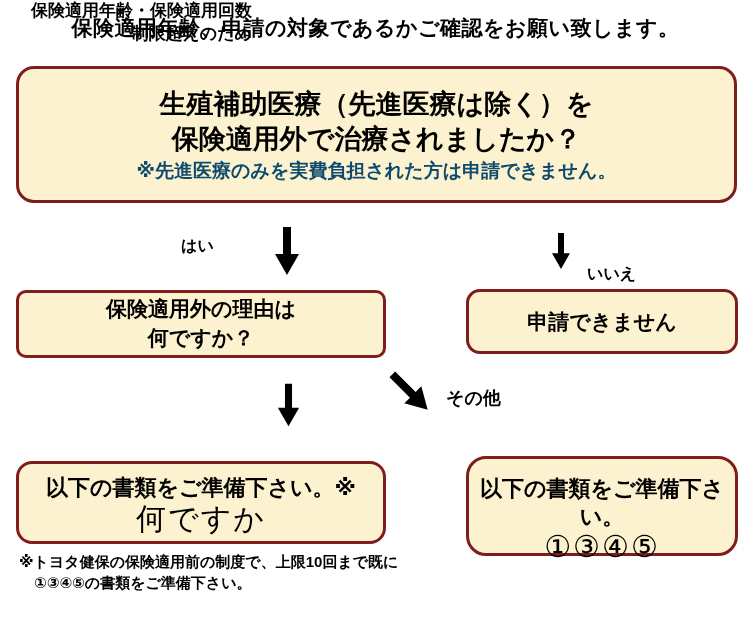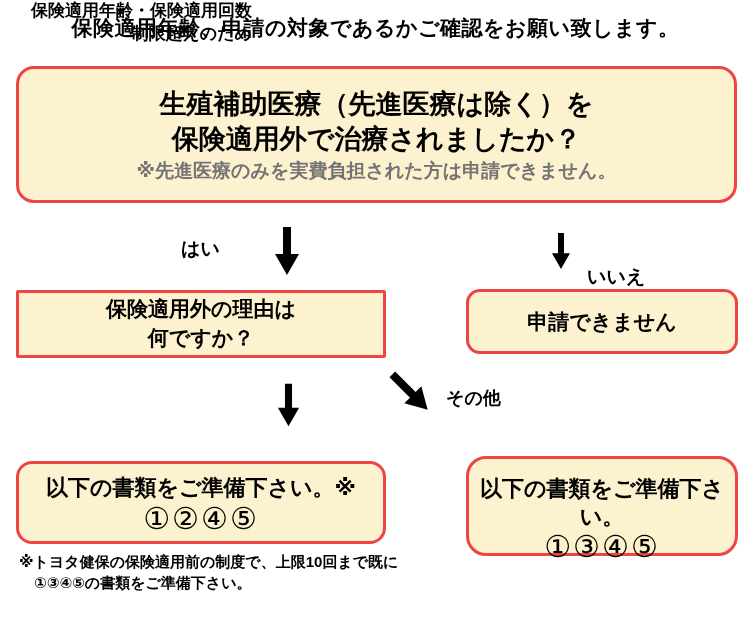--- a/index.html
+++ b/index.html
@@ -3,39 +3,39 @@
 <meta charset="utf-8">
 <style>
   html,body{margin:0;padding:0;background:#ffffff;}
   body{font-family:"Liberation Sans","DejaVu Sans",sans-serif;color:#000;}
   .stage{position:relative;width:751px;height:629px;background:#ffffff;overflow:hidden;}
 
   .title{position:absolute;top:14px;left:0;width:751px;text-align:center;
          font-size:21px;font-weight:bold;letter-spacing:0.5px;}
 
   .fbox{position:absolute;box-sizing:border-box;background:#FCF2CF;
-        border:3px solid #ef4444;display:flex;flex-direction:column;
+        border:3px solid #7f1d1d;display:flex;flex-direction:column;
         align-items:center;justify-content:center;text-align:center;}
 
   .q-box{left:16px;top:66px;width:721px;height:137px;border-radius:18px;}
   .q-line{font-size:27px;font-weight:bold;line-height:1.3;}
-  .q-warning{font-size:19px;font-weight:bold;color:#737373;margin-top:3px;line-height:1.2;}
+  .q-warning{font-size:19px;font-weight:bold;color:#0c4a6e;margin-top:3px;line-height:1.2;}
 
-  .reason-box{left:16px;top:290px;width:370px;height:68px;border-radius:2px;}
+  .reason-box{left:16px;top:290px;width:370px;height:68px;border-radius:10px;}
   .reason-line{font-size:21px;font-weight:bold;line-height:1.38;}
 
   .cannot-box{left:466px;top:289px;width:272px;height:65px;border-radius:14px;}
   .cannot-text{font-size:21px;font-weight:bold;text-align:right;}
 
   .docs-box-left{left:16px;top:461px;width:370px;height:83px;border-radius:16px;justify-content:flex-start;padding-top:10px;}
   .docs-box-right{left:466px;top:456px;width:272px;height:100px;border-radius:20px;justify-content:flex-start;padding-top:16px;}
   .docs-text{font-size:22px;font-weight:bold;line-height:1.25;}
   .docs-numbers{font-size:30px;font-weight:normal;line-height:1.15;letter-spacing:2px;}
 
-  .branch-label{position:absolute;font-size:19px;font-weight:bold;white-space:nowrap;}
+  .branch-label{position:absolute;font-size:16px;font-weight:bold;white-space:nowrap;}
   .label-yes{left:181px;top:236px;}
   .label-no{left:587px;top:240px;margin-top:24px;}
   .label-other{left:446px;top:386px;font-size:18px;}
   .label-limit{left:16px;top:384px;width:252px;text-align:right;
                font-size:17px;font-weight:bold;line-height:1.35;white-space:normal;}
 
   .arrow{position:absolute;}
   .arrow svg{display:block;overflow:visible;}
 
   .footnote{position:absolute;left:19px;top:551px;font-size:15px;font-weight:bold;line-height:1.4;}
@@ -95,21 +95,21 @@
       <g transform="rotate(-45 28 25)">
         <polygon points="24,0 32,0 32,29 40,29 28,50 16,29 24,29" fill="#000"></polygon>
       </g>
     </svg>
   </div>
 
   <div class="branch-label label-other">その他</div>
 
   <div class="fbox docs-box-left">
     <div class="docs-text">以下の書類をご準備下さい。※</div>
-    <div class="docs-numbers">①②④⑤</div>
+    <div class="docs-numbers">何ですか</div>
   </div>
 
   <div class="fbox docs-box-right">
     <div class="docs-text">以下の書類をご準備下さい。</div>
     <div class="docs-numbers">①③④⑤</div>
   </div>
 
   <div class="footnote">
     <div>※トヨタ健保の保険適用前の制度で、上限10回まで既に</div>
     <div class="indent">①③④⑤の書類をご準備下さい。</div>

